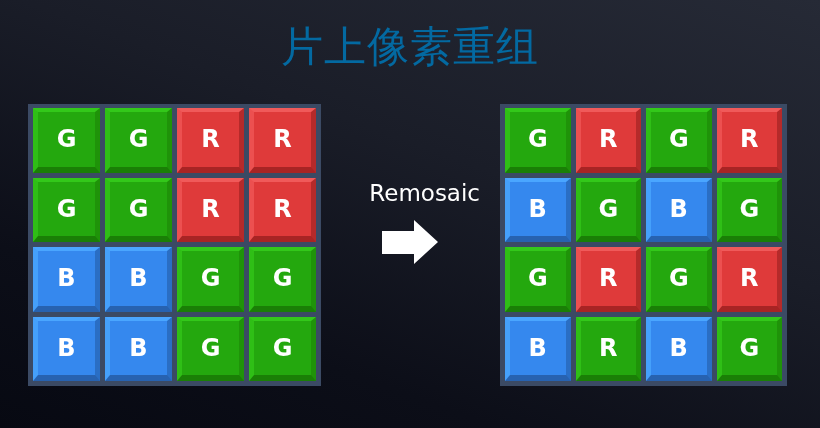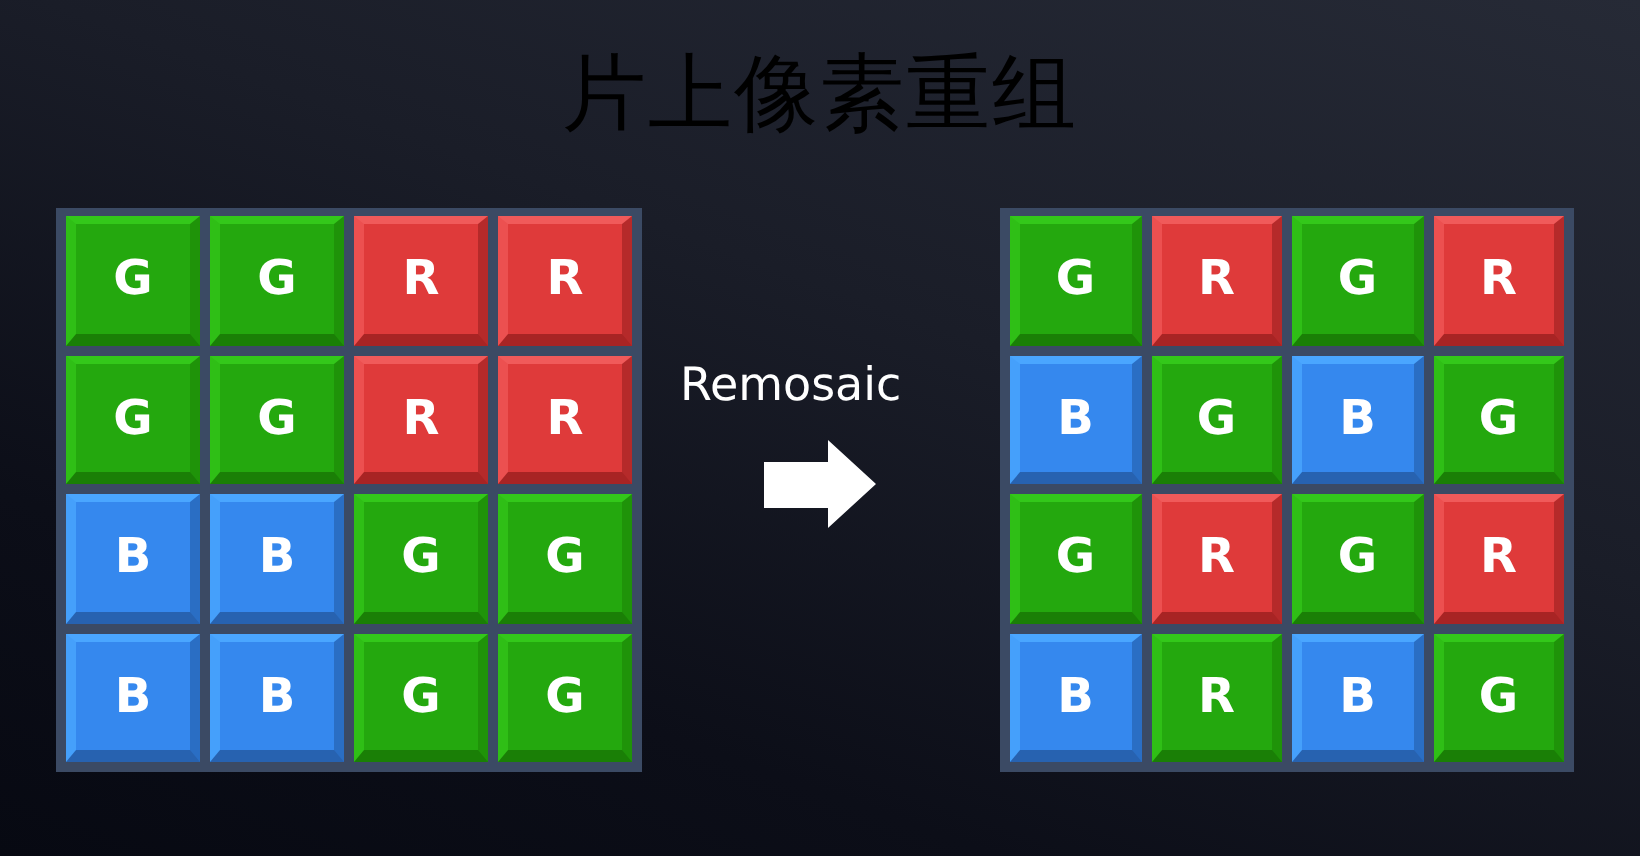--- a/index.html
+++ b/index.html
@@ -3,21 +3,21 @@
 <meta charset="utf-8">
 <style>
   html, body { margin:0; padding:0; }
   body {
     width:820px; height:428px; overflow:hidden; position:relative;
     background: linear-gradient(200deg, #262a36 0%, #1a1d28 40%, #0c0e18 75%, #070912 100%);
     font-family: "DejaVu Sans", "Liberation Sans", sans-serif;
   }
   .title {
     position:absolute; left:0; width:820px; top:22px;
-    text-align:center; color:#000000; font-size:42px; line-height:50px;
+    text-align:center; color:#0369a1; font-size:42px; line-height:50px;
     letter-spacing:1px;
   }
   .grid {
     position:absolute; top:104px; height:282px;
     background:#3b4a64;
     display:grid;
     grid-template-columns: repeat(4, 1fr);
     grid-template-rows: repeat(4, 1fr);
     gap:5px;
     padding:4px 5px 5px 5px;
@@ -40,21 +40,21 @@
   .tile.R {
     background:#df3a3a;
     border-color:#f05a5a #b52a2a #a82424 #ec5050;
   }
   .tile.B {
     background:#3588ee;
     border-color:#4aa6ff #2a6ec4 #2762b0 #45a0fb;
   }
   .label {
     position:absolute; left:340px; width:140px; top:178px;
-    text-align:left; color:#ffffff; font-size:23px; line-height:30px;
+    text-align:right; color:#ffffff; font-size:23px; line-height:30px;
   }
   .arrow {
     position:absolute; left:381px; top:219px; width:58px; height:46px;
   }
 </style>
 </head>
 <body>
 
 <div class="title">片上像素重组</div>
 

